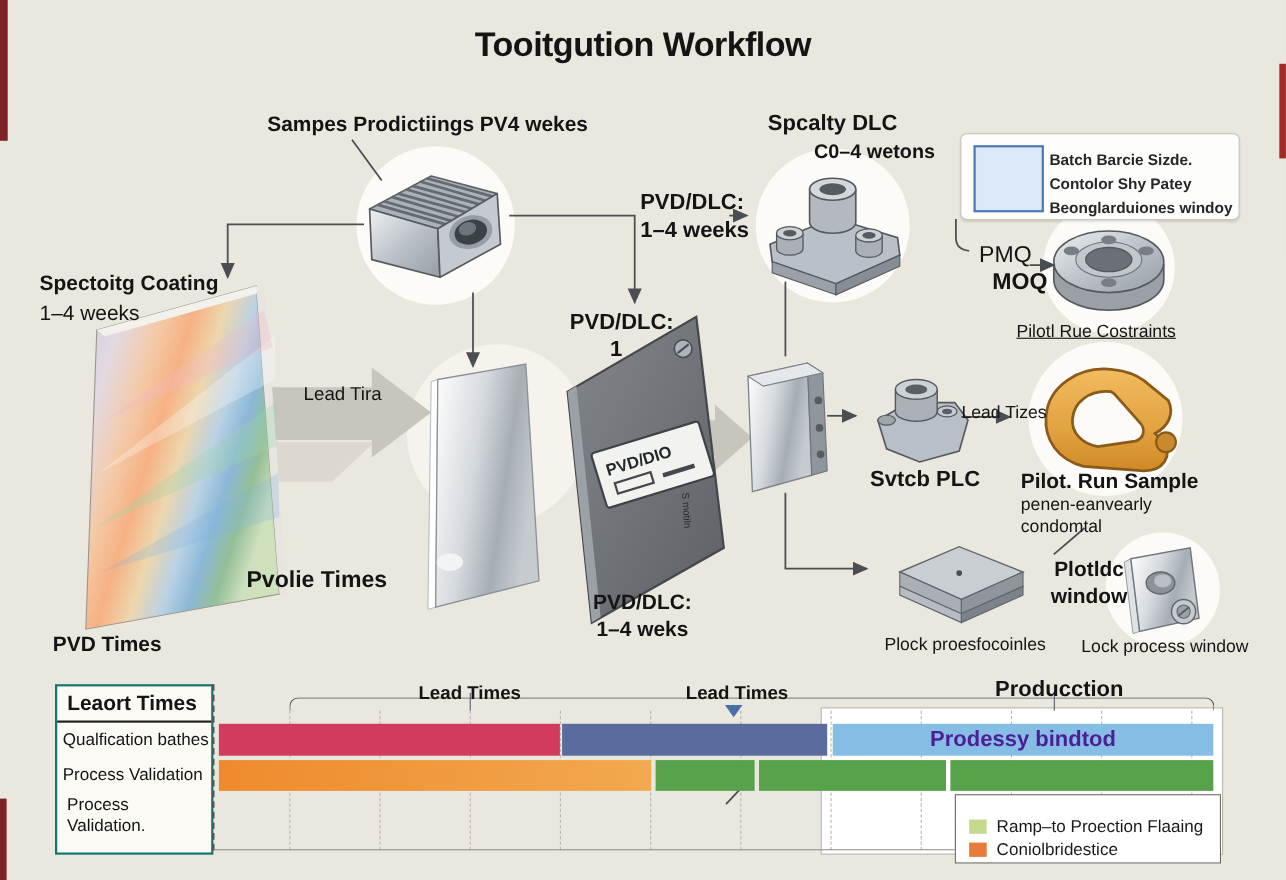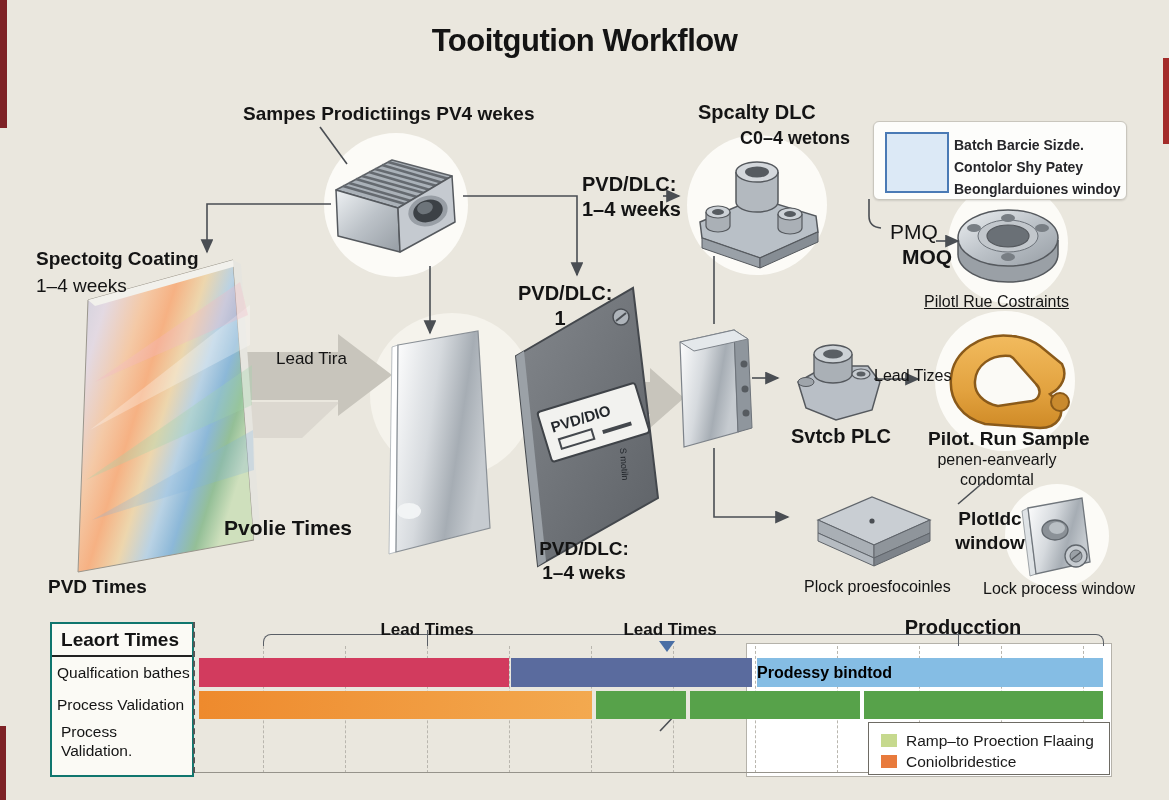--- a/index.html
+++ b/index.html
@@ -1,43 +1,43 @@
 <!DOCTYPE html>
 <html><head>
 <meta charset="utf-8">
 <style>
   html,body{margin:0;padding:0;background:#c9c6bd;}
   #stage{position:relative;width:1169px;height:800px;background:#eae7de;overflow:hidden;
          font-family:"Liberation Sans",sans-serif;color:#141414;}
   .txt{position:absolute;white-space:pre-line;z-index:7;line-height:1.22;}
   .ctr{text-align:center;}
-  .rt{text-align:center;}
+  .rt{text-align:left;}
   svg{position:absolute;left:0;top:0;z-index:2;}
   .redstrip{position:absolute;background:#7e2226;z-index:9;}
   
   .infobox{position:absolute;left:873px;top:121px;width:252px;height:77px;background:#fdfdfb;
            border:1px solid #c9c6bd;border-radius:6px;box-shadow:0 1px 2px rgba(0,0,0,.12);z-index:3;font-weight:bold;}
   .iconbox{position:absolute;left:11px;top:10px;width:60px;height:57px;background:#dce9f6;border:2px solid #4a7ab5;}
   
   .gpanel{position:absolute;left:746px;top:643px;width:364px;height:132px;background:#ffffff;border:1px solid #b5b2aa;z-index:3;}
   .lbox{position:absolute;left:50px;top:622px;width:140px;height:151px;background:#fbfaf5;border:2px solid #0f766e;z-index:6;}
   .lbox .sep{position:absolute;left:0;top:31px;width:100%;height:0;border-top:2px solid #222;}
   .dashv{position:absolute;left:193px;top:622px;height:151px;width:0;border-left:2px dashed #555;z-index:6;}
   .bracket{position:absolute;left:263px;top:634px;width:839px;height:11px;border:1.5px solid #5a5f66;border-bottom:none;
            border-radius:8px 8px 0 0;z-index:4;background:transparent;}
   .btick{position:absolute;top:630px;width:0;height:16px;border-left:1.5px solid #5a5f66;z-index:4;}
   .bluetri{position:absolute;left:659px;top:641px;width:0;height:0;border-left:8px solid transparent;
            border-right:8px solid transparent;border-top:11px solid #4a6fa5;z-index:5;}
   .ggrid{position:absolute;top:646px;height:127px;width:0;border-left:1px dashed #b9b6ae;z-index:3;}
-  .gbar{position:absolute;z-index:5;font-size:16px;font-weight:600;color:#000000;}
+  .gbar{position:absolute;z-index:5;font-size:20px;font-weight:600;color:#4c1d95;text-align:center;}
   .gbot{position:absolute;left:193px;top:772px;width:915px;height:1px;background:#96938b;z-index:4;}
   .valbox{position:absolute;left:452px;top:731px;width:205px;height:40px;background:#fff;border:2px solid #444;
           z-index:6;text-align:center;font-size:21px;line-height:38px;}
   .valbox .p1{color:#2e8b2e;font-weight:bold;}
-  .legend{position:absolute;left:868px;top:722px;width:242px;height:53px;background:#fff;border:1.5px solid #6e6b64;z-index:6;padding:7px 0 0 12px;box-sizing:border-box;}
+  .legend{position:absolute;left:868px;top:722px;width:242px;height:63px;background:#fff;border:1.5px solid #6e6b64;z-index:6;padding:18px 0 0 12px;box-sizing:border-box;}
   .lrow{display:flex;align-items:center;height:21px;font-size:15.5px;color:#1a1a1a;}
   .lsw{display:inline-block;width:16px;height:13px;margin-right:9px;flex:none;}
 </style>
 </head>
 <body>
 
 <div id="stage">
 
   <div class="redstrip" style="left:0;top:0;width:7px;height:128px;"></div>
   <div class="redstrip" style="left:0;top:726px;width:6px;height:74px;"></div>

